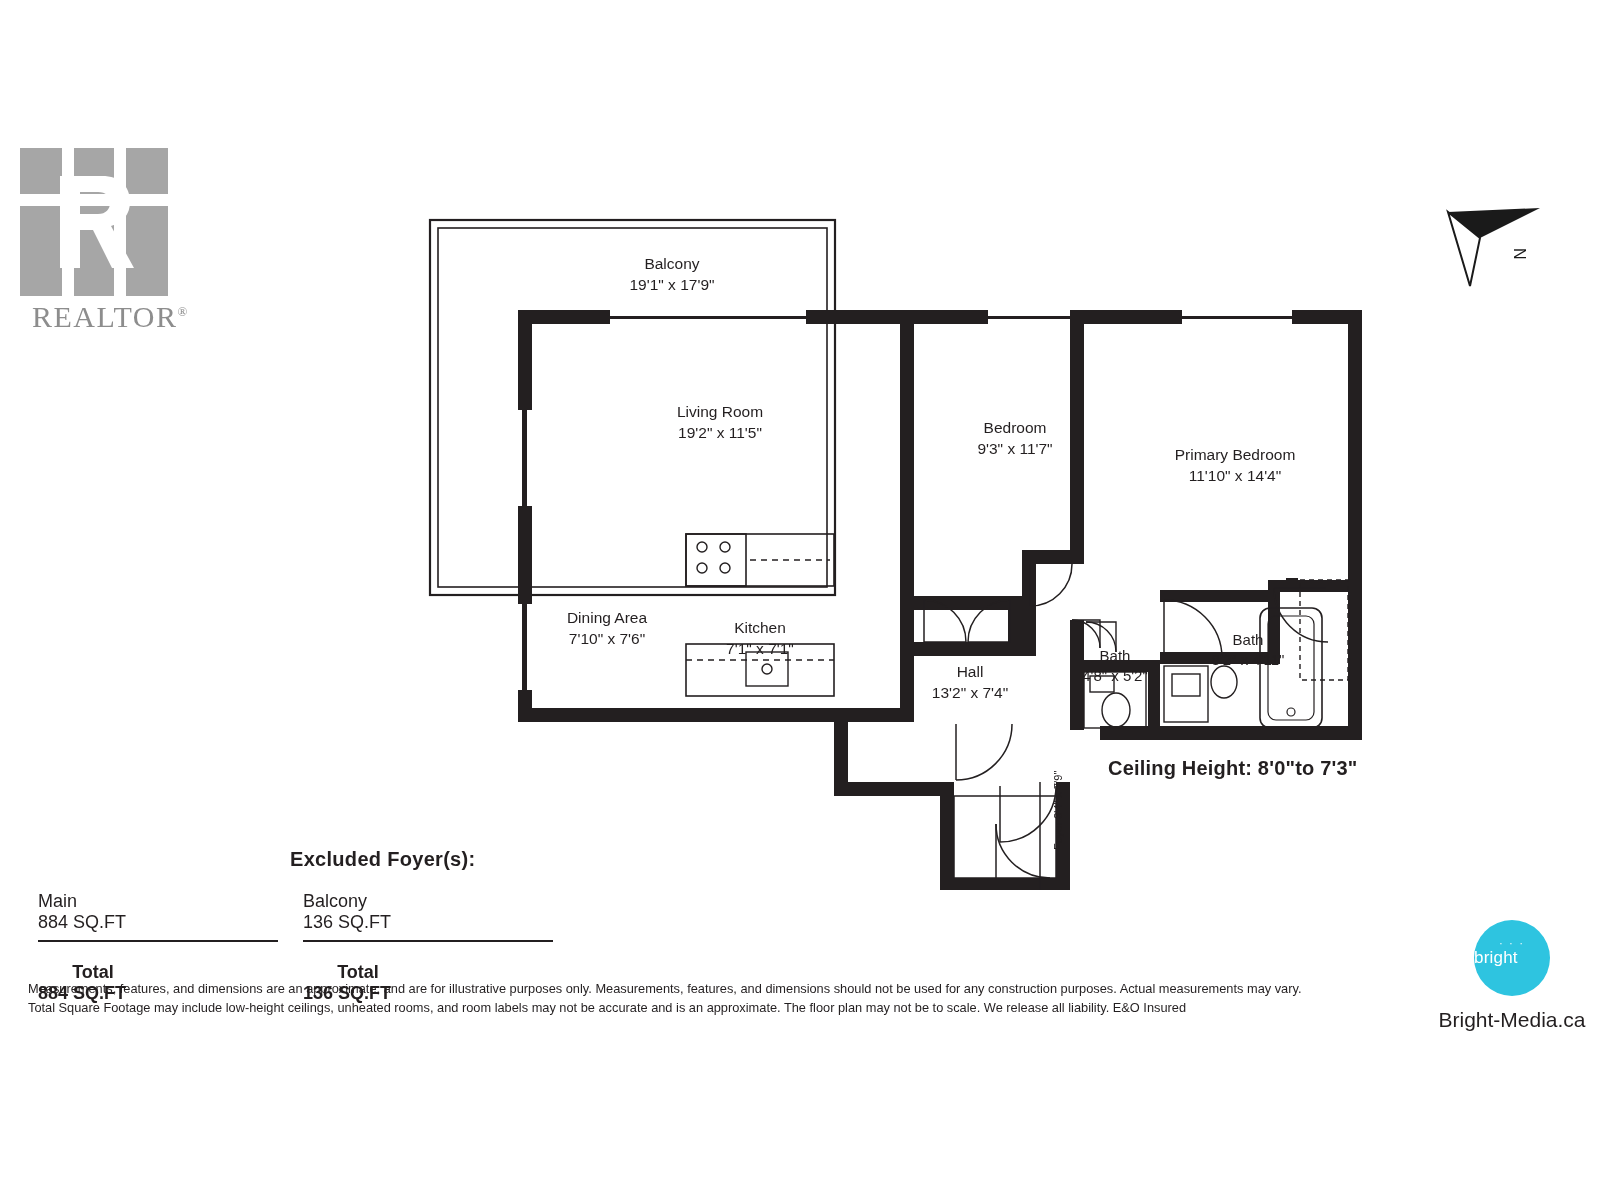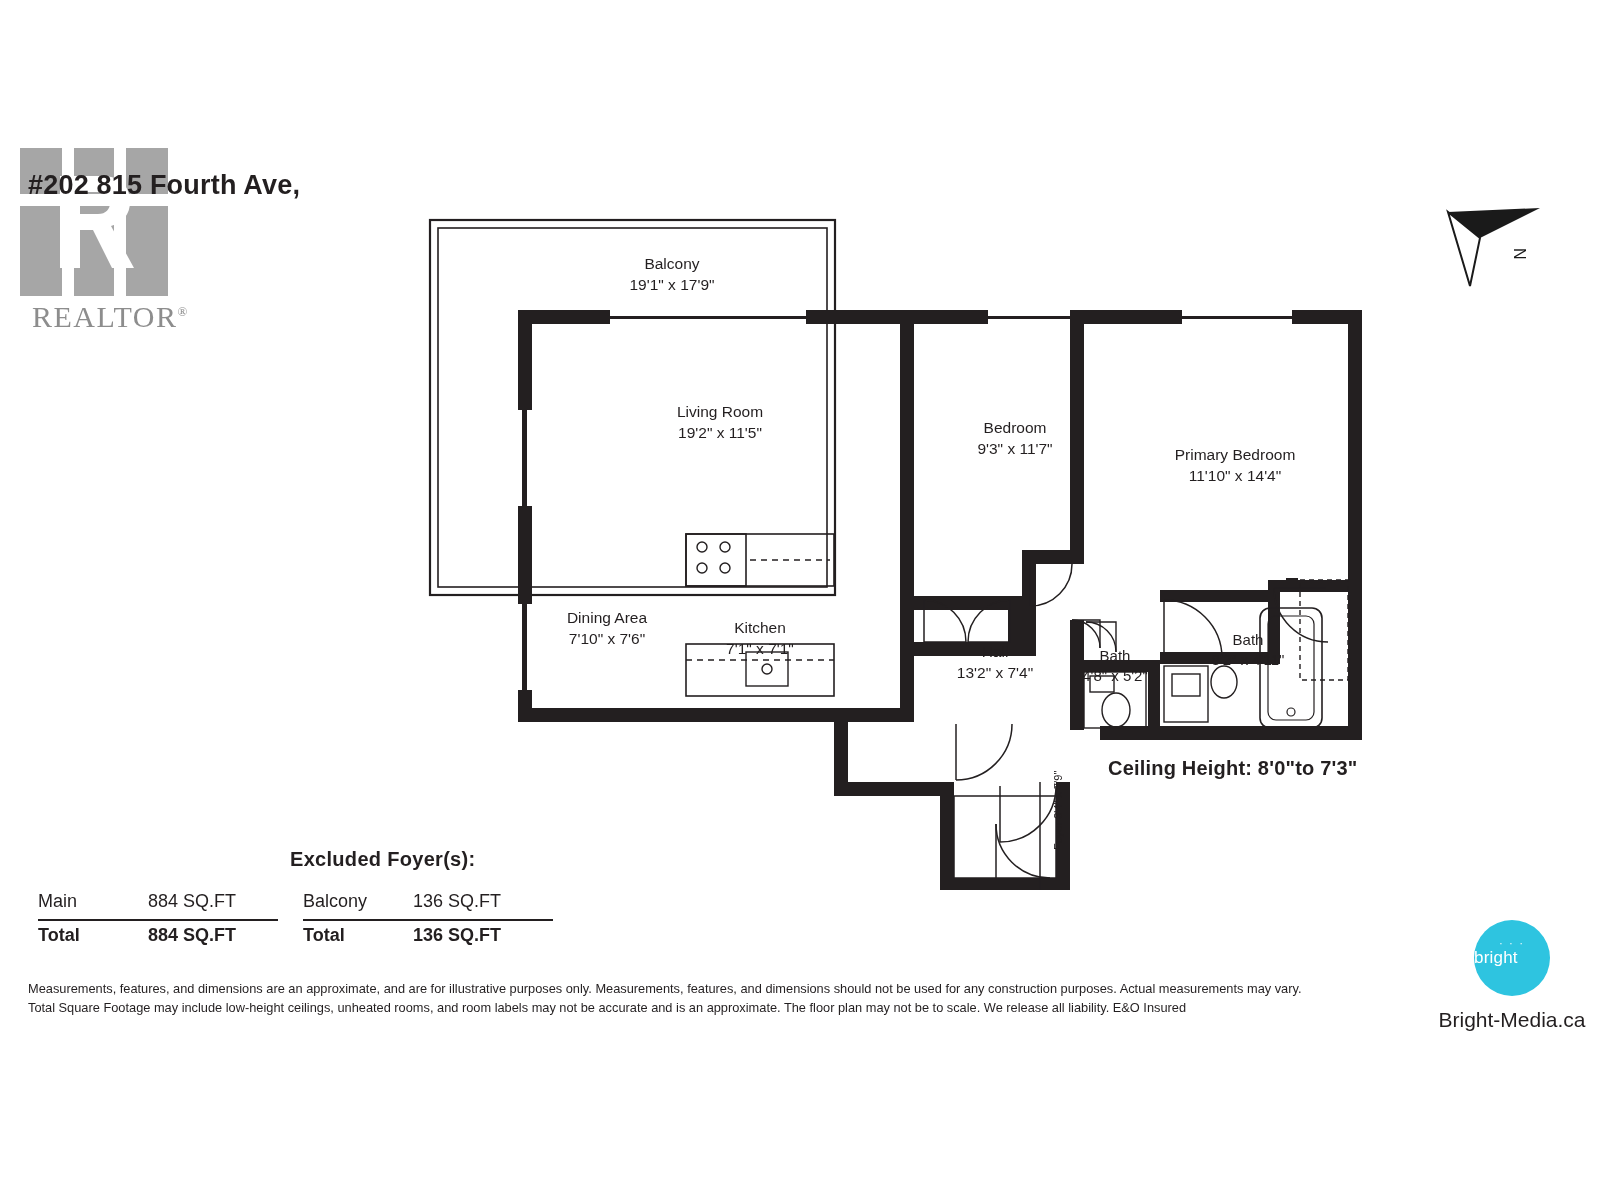--- a/index.html
+++ b/index.html
@@ -116,24 +116,25 @@
     position: absolute;
     top: 38px;
     font-size: 18px;
   }
   #area-main { left: 10px; width: 240px; }
   #area-excluded { left: 275px; width: 250px; }
   .area-row {
     display: flex;
     align-items: baseline;
     padding: 5px 0 7px 0;
+    flex-direction: column;
   }
   .area-row .lbl { width: 110px; }
   .area-row .val { }
-  .area-row.sum { border-top: 2px solid #231f20; font-weight: bold; padding-top: 4px; }
+  .area-row.sum { border-top: 2px solid #231f20; font-weight: bold; padding-top: 20px; text-align: center; }
 
   #disclaimer {
     left: 28px; top: 980px;
     width: 1300px;
     font-size: 12.8px;
     line-height: 1.45;
     color: #231f20;
   }
 
   
@@ -174,21 +175,20 @@
     <svg class="realtor-r" viewBox="0 0 88 108">
       <path d="M10 8 H52 C70 8 80 18 80 34 C80 46 73 55 61 58 L84 100 H62 L43 62 H30 V100 H10 Z M30 24 V46 H48 C56 46 60 41 60 35 C60 28 56 24 48 24 Z" fill="#ffffff"></path>
     </svg>
   </div>
   <div id="realtor-word">
     <span>REALTOR</span><sup>®</sup>
   </div>
 </div>
 
 <div id="title-block" class="abs">
-  <div>#202 815 Fourth Ave,</div>
 </div>
 
 <div id="north-arrow" class="abs">
   <svg width="110" height="110" viewBox="0 0 110 110">
     <path d="M8 22 L100 18 L40 48 Z" fill="#1a1a1a"></path>
     <path d="M8 22 L40 48 L30 96 Z" fill="#ffffff" stroke="#1a1a1a" stroke-width="2"></path>
     <text x="74" y="58" font-family="Liberation Sans, sans-serif" font-size="16" fill="#1a1a1a" transform="rotate(90 74 58)">N</text>
   </svg>
 </div>
 
@@ -330,21 +330,21 @@
   <div class="room-label" style="left:207px; top:418px;">
     <span class="nm">Dining Area</span>
     <span class="dim">7'10" x 7'6"</span>
   </div>
 
   <div class="room-label" style="left:360px; top:428px;">
     <span class="nm">Kitchen</span>
     <span class="dim">7'1" x 7'1"</span>
   </div>
 
-  <div class="room-label" style="left:570px; top:452px;margin-left:25px;">
+  <div class="room-label" style="left:570px; top:472px;">
     <span class="nm">Hall</span>
     <span class="dim">13'2" x 7'4"</span>
   </div>
 
   <div class="room-label small" style="left:715px; top:456px;">
     <span class="nm">Bath</span>
     <span class="dim">4'8" x 5'2"</span>
   </div>
 
   <div class="room-label small" style="left:848px; top:440px;">

